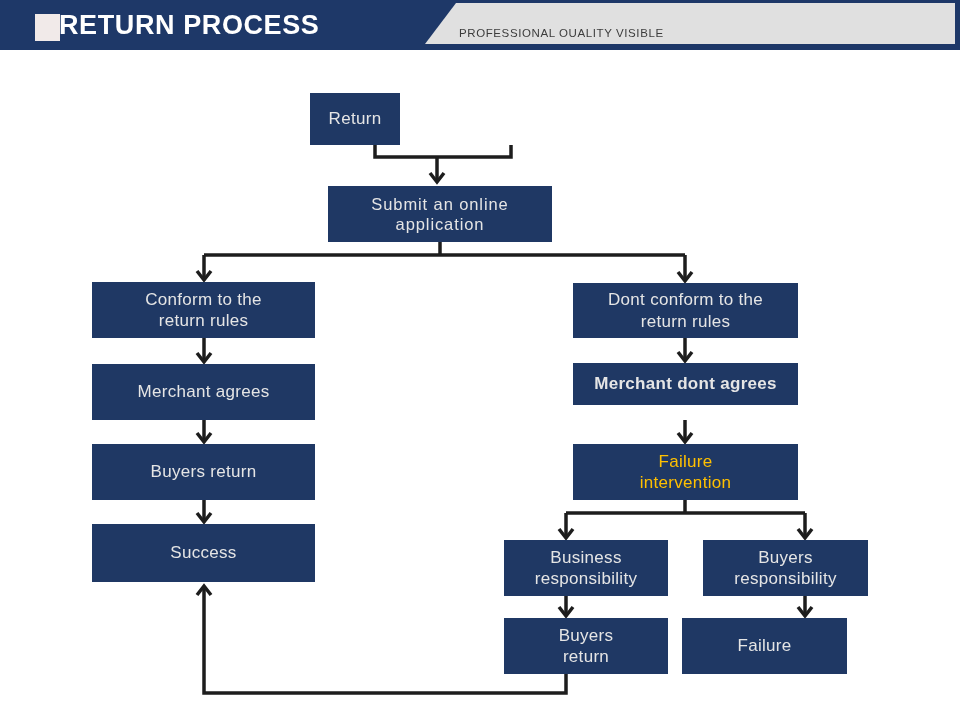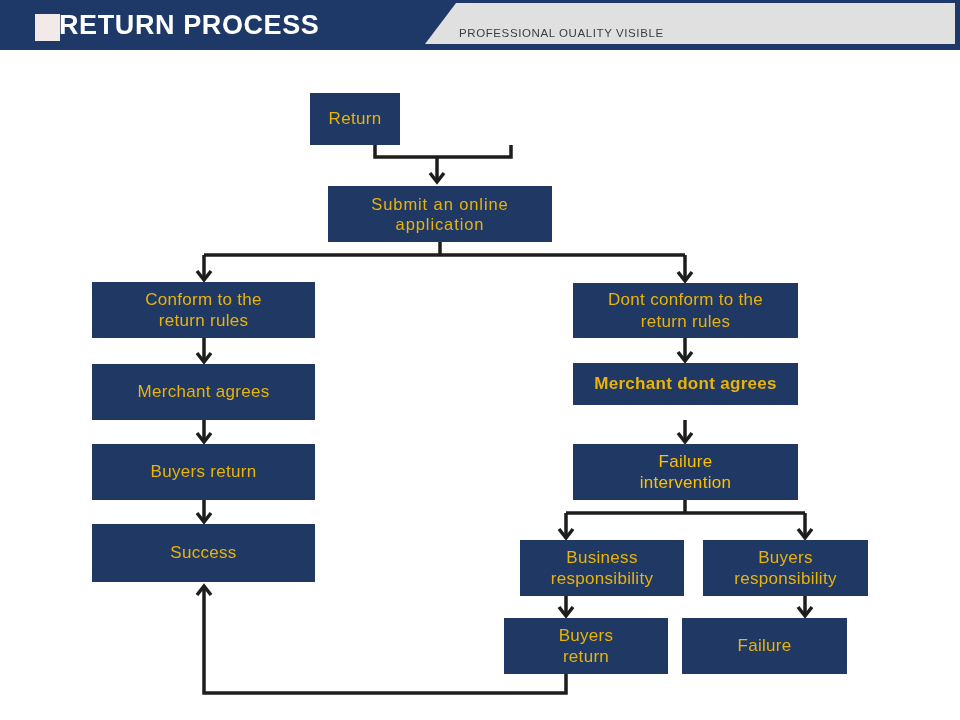--- a/index.html
+++ b/index.html
@@ -18,21 +18,21 @@
     position:absolute;left:425px;top:3px;width:530px;height:41px;background:#e0e0e0;
     clip-path:polygon(31px 0%,100% 0%,100% 100%,0% 100%);
     display:flex;align-items:flex-end;padding:0 4px 5px 34px;box-sizing:border-box;
   }
   .header-subtitle{color:#3c3c3c;font-size:11.5px;letter-spacing:0.6px;white-space:nowrap;}
   
   .canvas{position:absolute;left:0;top:50px;width:960px;height:670px;}
   .connectors{position:absolute;left:0;top:0;}
   .connectors path{stroke:#1d1d1d;stroke-width:3.5;fill:none;stroke-linejoin:miter;}
   .node{
-    position:absolute;background:#1f3864;color:#eab308;
+    position:absolute;background:#1f3864;color:#e5e5e5;
     display:flex;align-items:center;justify-content:center;text-align:center;
     font-size:17px;line-height:1.24;letter-spacing:0.3px;white-space:pre-line;
     box-sizing:border-box;
   }
   .node.gold{color:#ffc000;}
   .node.spaced{letter-spacing:0.9px;font-size:16.5px;}
 </style>
 </head>
 <body>
 
@@ -126,21 +126,21 @@
 
     <div class="node" style="left:573px;top:313px;width:225px;height:42px;font-weight:bold;">Merchant dont agrees</div>
 
     <div class="node" style="left:92px;top:394px;width:223px;height:56px;">Buyers return</div>
 
     <div class="node gold" style="left:573px;top:394px;width:225px;height:56px;">Failure
 intervention</div>
 
     <div class="node" style="left:92px;top:474px;width:223px;height:58px;">Success</div>
 
-    <div class="node" style="left:504px;top:490px;width:164px;height:56px;margin-left:16px;">Business
+    <div class="node" style="left:504px;top:490px;width:164px;height:56px;">Business
 responsibility</div>
 
     <div class="node" style="left:703px;top:490px;width:165px;height:56px;">Buyers
 responsibility</div>
 
     <div class="node" style="left:504px;top:568px;width:164px;height:56px;">Buyers
 return</div>
 
     <div class="node" style="left:682px;top:568px;width:165px;height:56px;">Failure</div>
 

